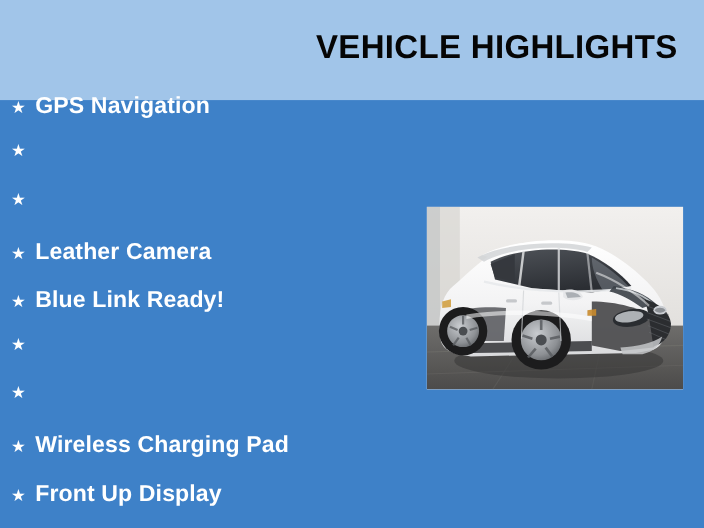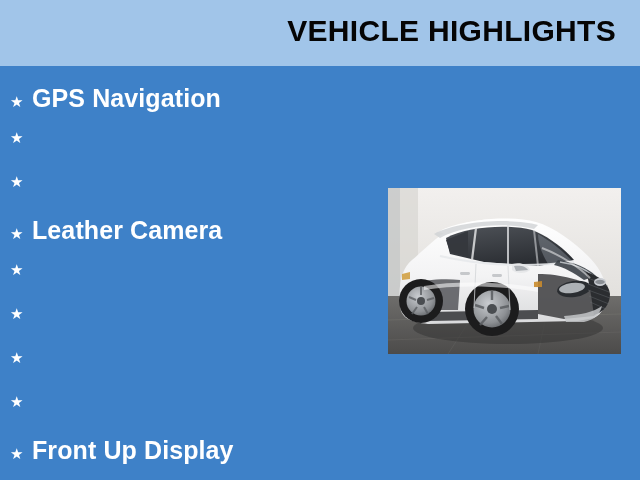--- a/index.html
+++ b/index.html
@@ -12,21 +12,21 @@
   #slide {
     position:relative;
     width:640px; height:480px;
     background:#3e81c8;
   }
 
   
   #header {
     position:absolute;
     left:0; top:0;
-    width:640px; height:66px;
+    width:640px; height:91px;
     background:#a1c5e9;
     display:flex;
     align-items:center;
     justify-content:flex-end;
   }
   #header-title {
     font-size:30px;
     font-weight:bold;
     color:#050505;
     letter-spacing:0.3px;
@@ -52,21 +52,21 @@
   }
   .hl-star {
     flex:0 0 auto;
     width:22px;
     font-size:15px;
     color:#ffffff;
     line-height:1;
     text-align:left;
   }
   .hl-label {
-    font-size:25px;
+    font-size:21px;
     font-weight:bold;
     color:#ffffff;
     letter-spacing:0.1px;
     line-height:1;
   }
 
   
   #vehicle-photo {
     position:absolute;
     left:388px; top:188px;
@@ -100,32 +100,34 @@
       <span class="hl-star">★</span>
     </div>
 
     <div class="hl-item">
       <span class="hl-star">★</span>
       <span class="hl-label">Leather Camera</span>
     </div>
 
     <div class="hl-item">
       <span class="hl-star">★</span>
-    </div>
-
-    <div class="hl-item">
-      <span class="hl-star">★</span>
-    </div>
-
-    <div class="hl-item">
-      <span class="hl-star">★</span>
-    </div>
-
-    <div class="hl-item">
-      <span class="hl-star">★</span>
+      <span class="hl-label">Blue Link Ready!</span>
+    </div>
+
+    <div class="hl-item">
+      <span class="hl-star">★</span>
+    </div>
+
+    <div class="hl-item">
+      <span class="hl-star">★</span>
+    </div>
+
+    <div class="hl-item">
+      <span class="hl-star">★</span>
+      <span class="hl-label">Wireless Charging Pad</span>
     </div>
 
     <div class="hl-item">
       <span class="hl-star">★</span>
       <span class="hl-label">Front Up Display</span>
     </div>
 
   </div>
 
   <div id="vehicle-photo">

